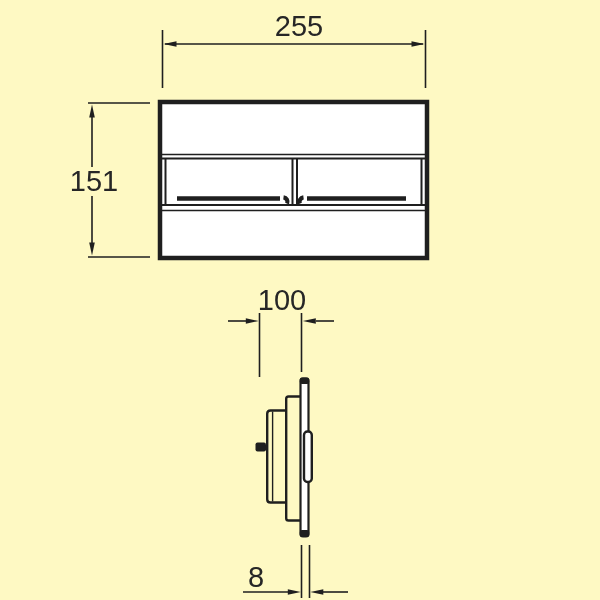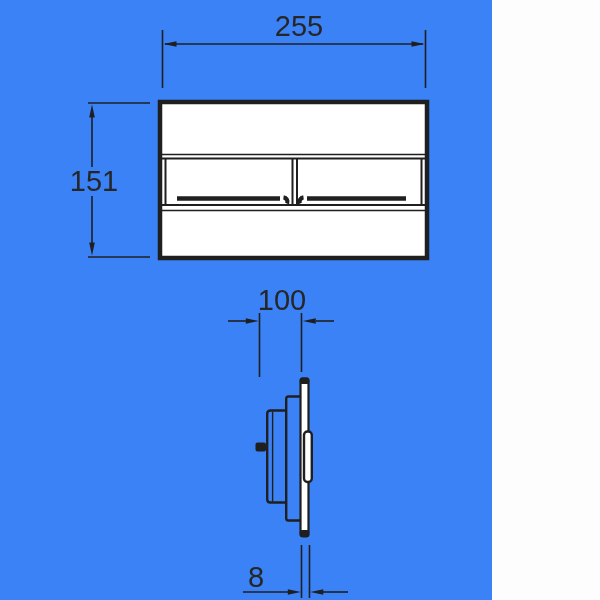--- a/index.html
+++ b/index.html
@@ -1,16 +1,16 @@
 <!DOCTYPE html>
 <html><head>
 <meta charset="utf-8">
 <style>
   html,body{margin:0;padding:0;background:#fdfdfd;}
-  .stage{width:492px;height:600px;position:relative;background:#3b82f6;font-family:"Liberation Sans",sans-serif;}
+  .stage{width:600px;height:600px;position:relative;background:#fef9c3;font-family:"Liberation Sans",sans-serif;}
   svg{display:block;}
   .ln{stroke:#1f1f1f;fill:none;}
   .thin{stroke-width:1.6;}
   .med{stroke-width:2;}
   .thick{stroke-width:4.5;}
   .arrow{fill:#1f1f1f;stroke:none;}
   .dimtext{font-family:"Liberation Sans",sans-serif;font-size:29px;fill:#262626;text-anchor:middle;}
   .white{fill:#ffffff;}
 </style>
 </head>

